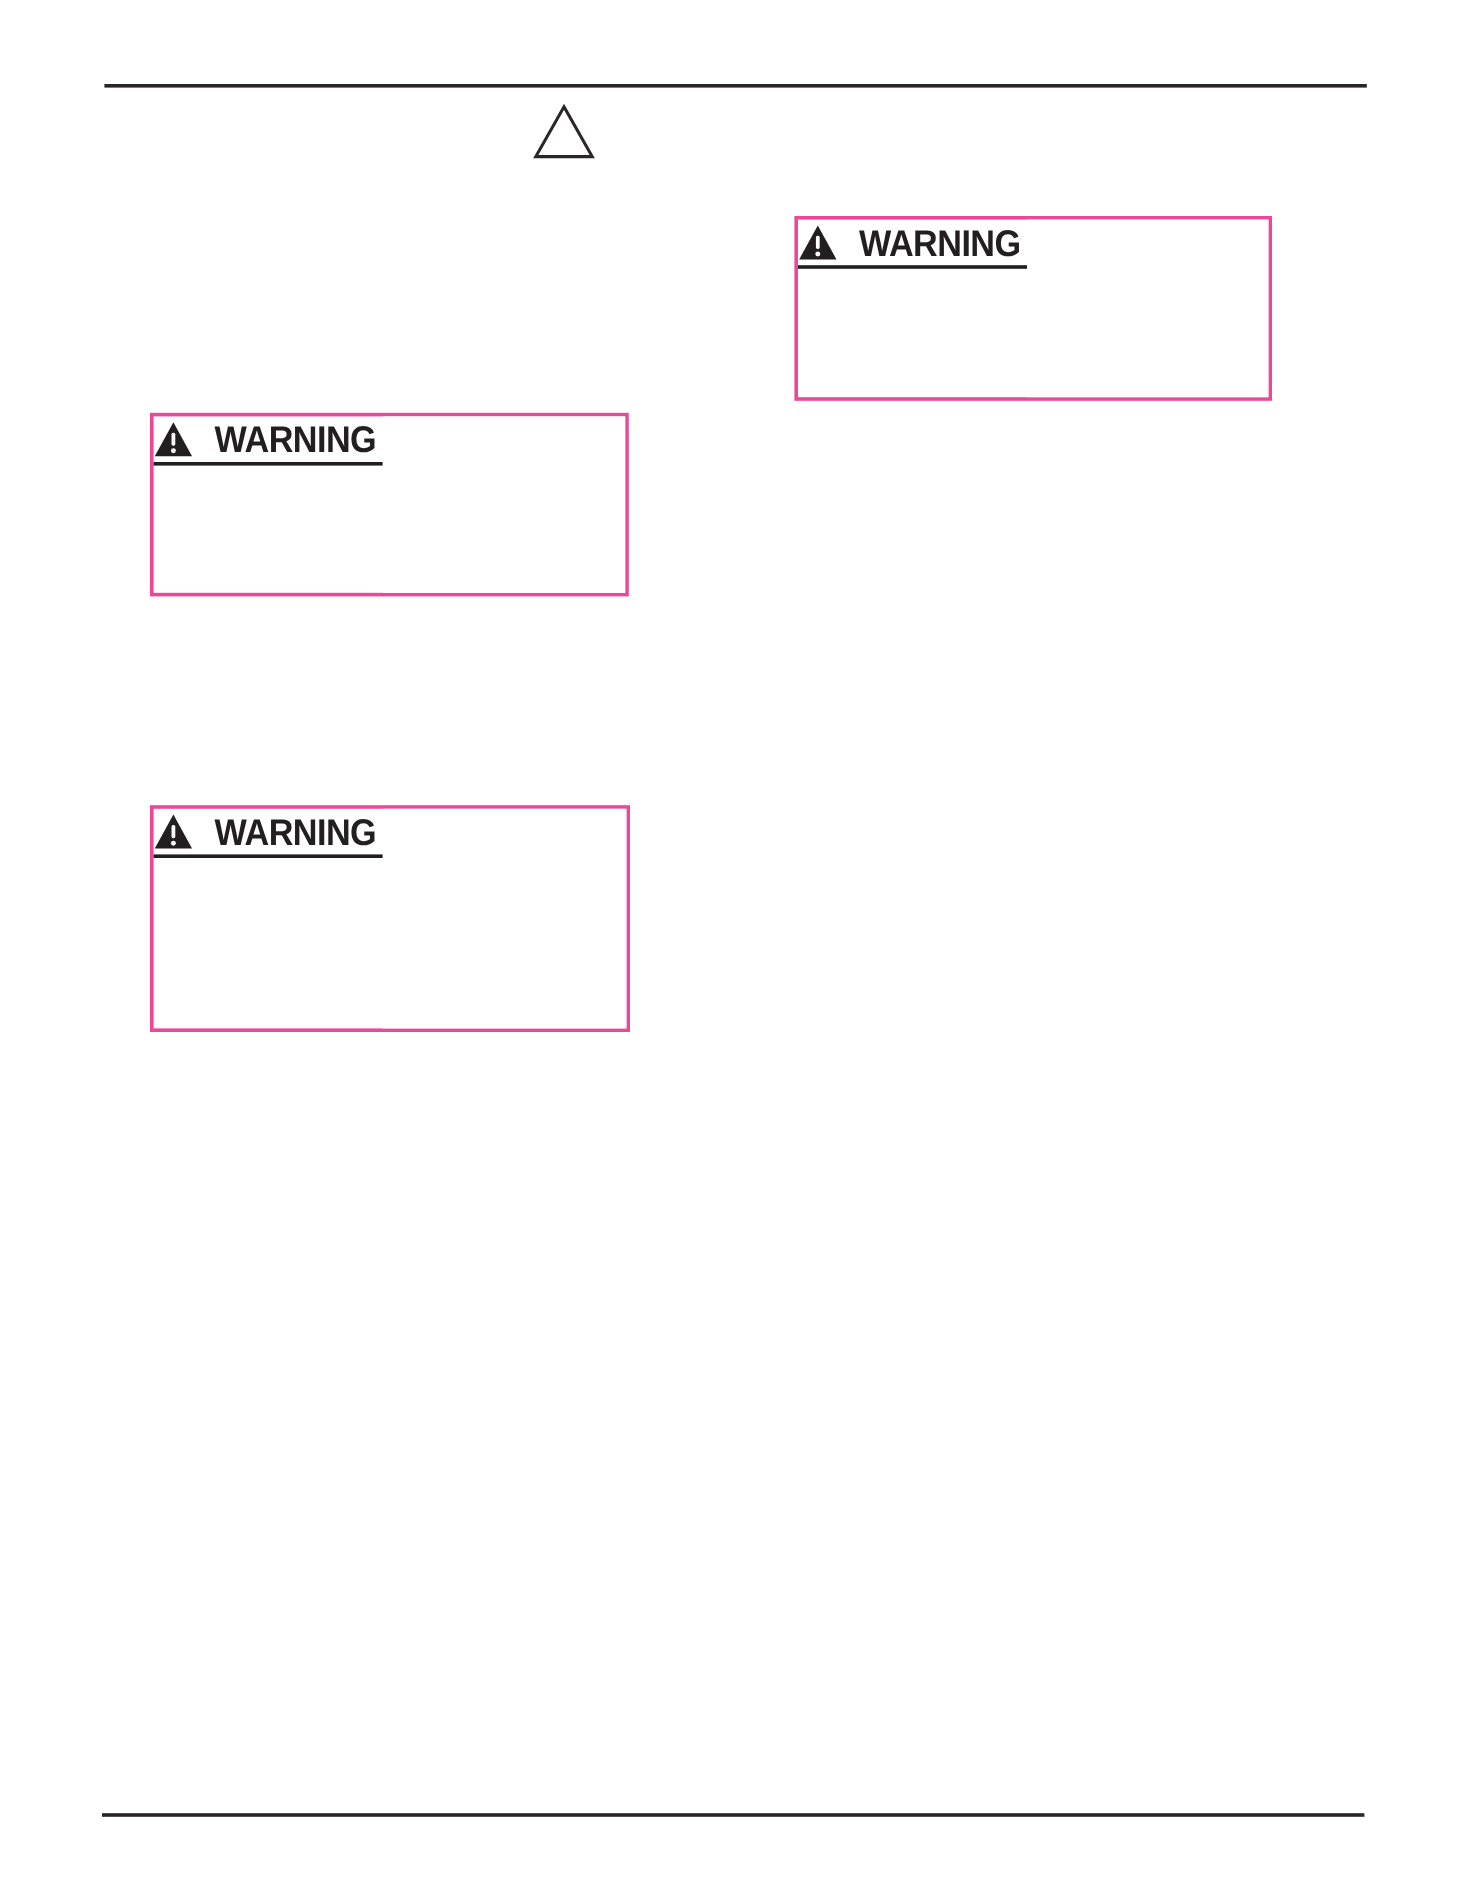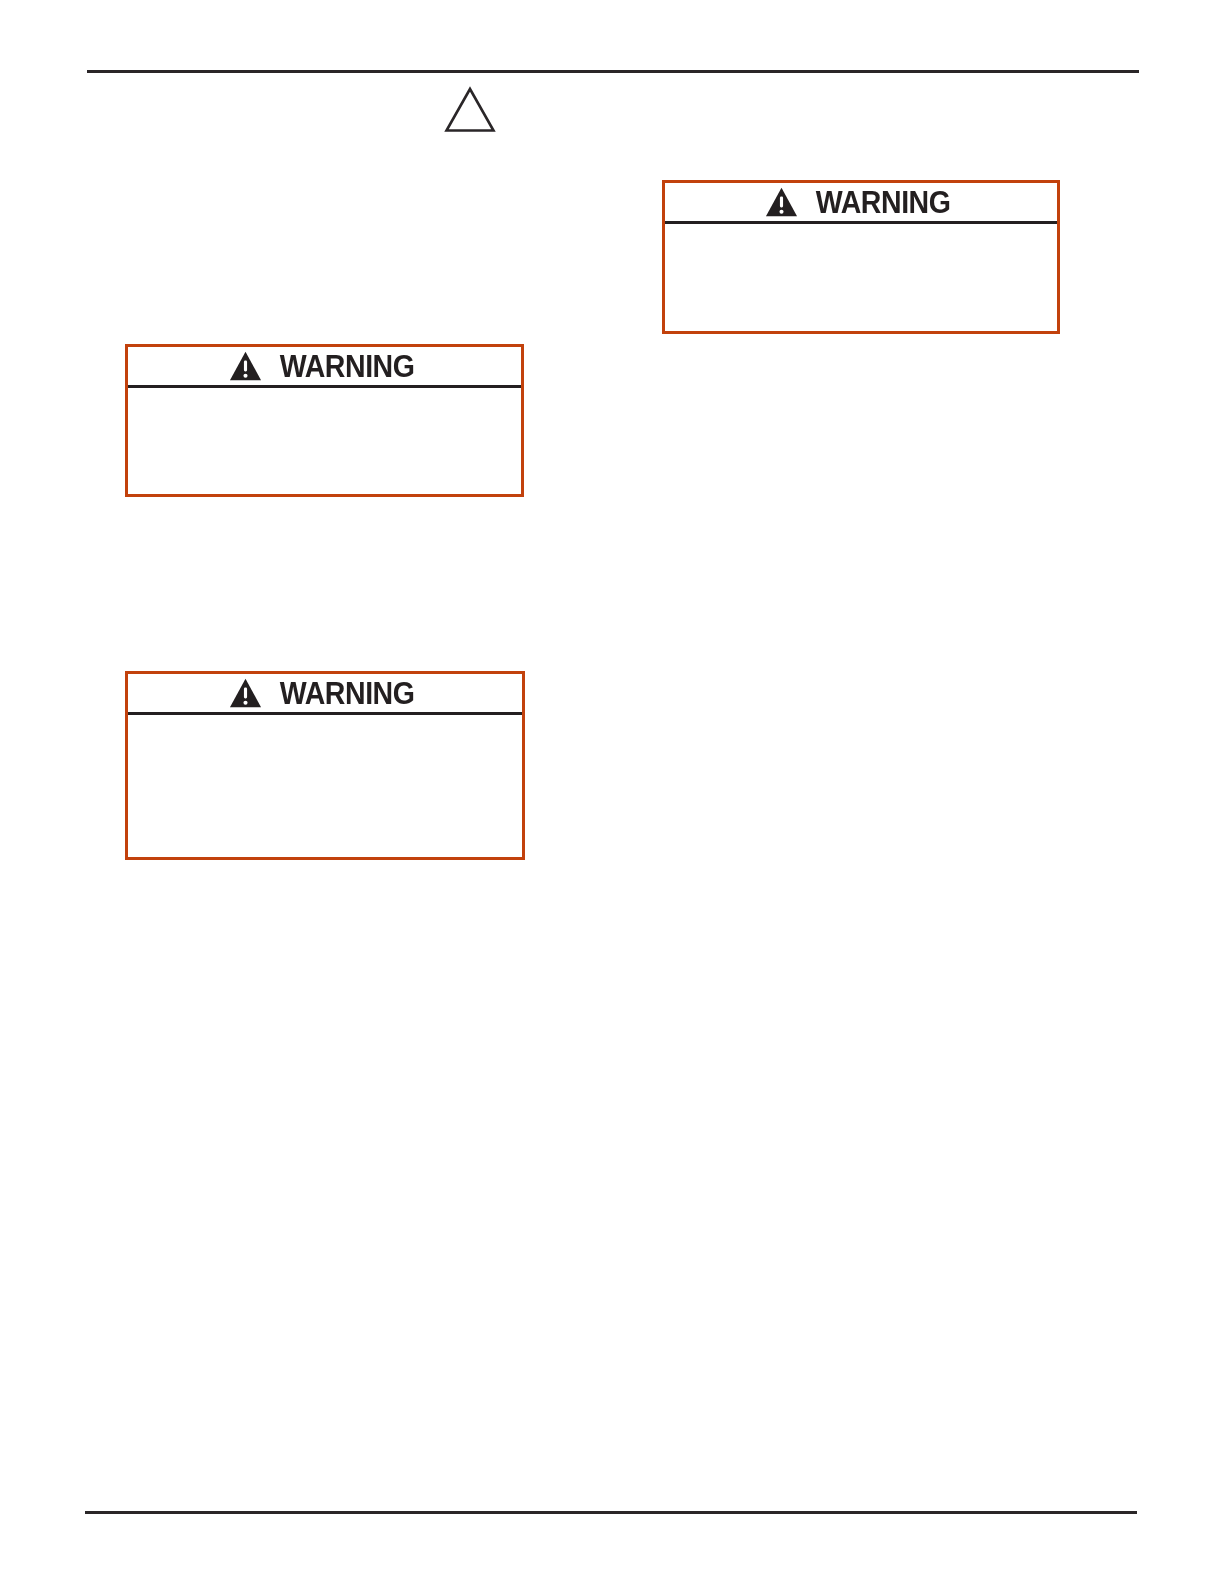--- a/index.html
+++ b/index.html
@@ -25,25 +25,25 @@
   .figure-triangle {
     position: absolute;
     left: 444px;
     top: 86px;
     width: 52px;
     height: 48px;
   }
 
   .warning-box {
     position: absolute;
-    border: 3px solid #c2410c;
+    border: 3px solid #ec4899;
     background: #ffffff;
     box-sizing: border-box;
     display: flex;
-    flex-direction: column;
+    flex-direction: row;
     justify-content: center;
   }
   .warning-box.box-right  { left: 662px; top: 180px; width: 398px; height: 154px; }
   .warning-box.box-left-1 { left: 125px; top: 344px; width: 399px; height: 153px; }
   .warning-box.box-left-2 { left: 125px; top: 671px; width: 400px; height: 189px; }
 
   .warning-header {
     height: 38px;
     flex: 0 0 38px;
     border-bottom: 3px solid #231f20;

